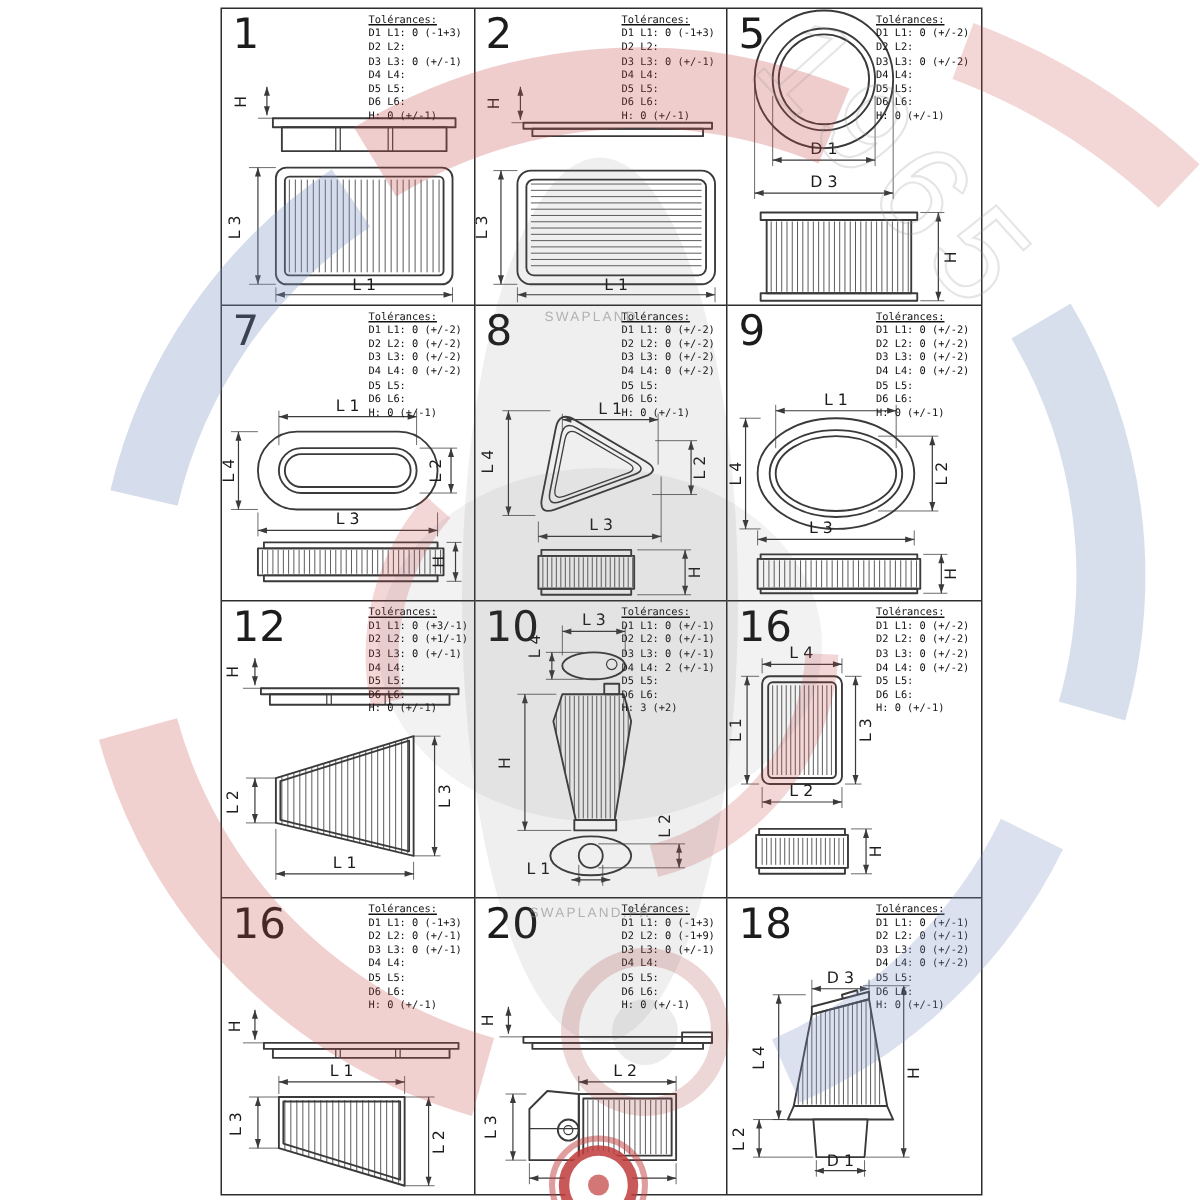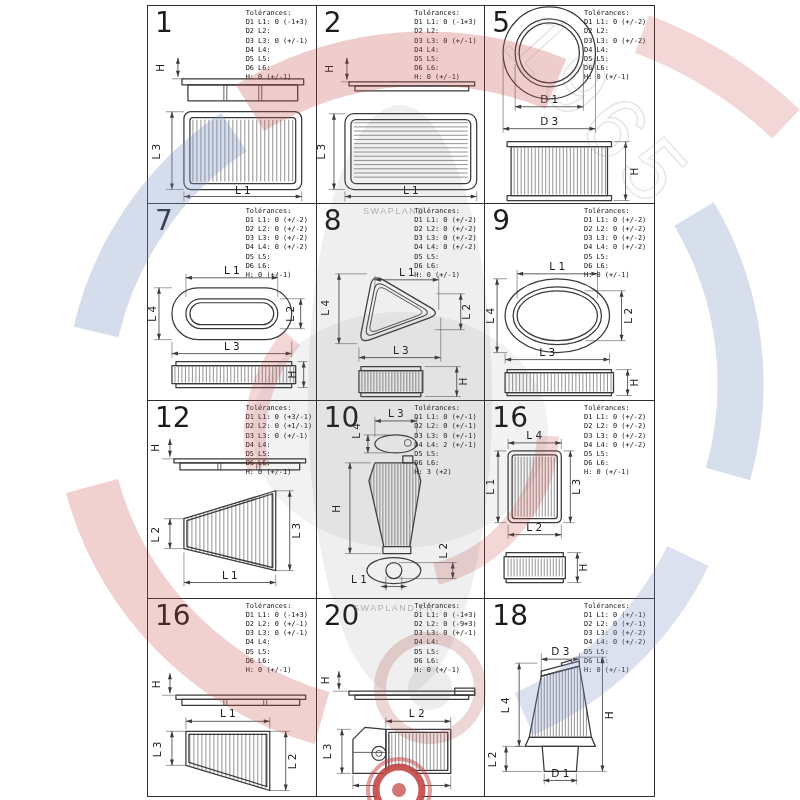--- a/index.html
+++ b/index.html
@@ -7,21 +7,21 @@
         font-family:"DejaVu Sans",sans-serif;}
   .grid{position:absolute;left:147px;top:5px;width:506px;height:790px;
         display:grid;grid-template-columns:repeat(3,1fr);grid-template-rows:repeat(4,1fr);
         border:1.6px solid #2e2e2e;background:#fff;}
   .cell{position:relative;border-right:1px solid #2e2e2e;border-bottom:1px solid #2e2e2e;}
   .cell:nth-child(3n){border-right:none;}
   .cell:nth-child(n+10){border-bottom:none;}
   .num{position:absolute;top:0;left:7px;font-size:28px;line-height:34px;color:#1c1c1c;z-index:2;}
   .tol{position:absolute;top:3px;right:2px;width:68px;z-index:2;
        font-family:"DejaVu Sans Mono",monospace;font-size:6.9px;line-height:9.2px;color:#111;}
-  .tol-title{}
+  .tol-title{text-decoration:underline;}
   svg.draw{position:absolute;inset:0;width:100%;height:100%;z-index:1;}
   .ol{fill:none;stroke:#3a3a3a;stroke-width:1.25;stroke-linejoin:round;}
   .ol2{fill:none;stroke:#3a3a3a;stroke-width:0.8;}
   .cov{fill:#fff;stroke:none;}
   .wht{fill:#fff;stroke:#3a3a3a;stroke-width:1.25;stroke-linejoin:round;}
   line.dim{stroke:#3a3a3a;stroke-width:0.8;}
   line.ext{stroke:#3a3a3a;stroke-width:0.5;}
   g.pl line{stroke:#4a4a4a;stroke-width:0.6;}
   .ah{fill:#3a3a3a;stroke:none;}
   text.dlbl{font-family:"DejaVu Sans",sans-serif;font-size:10.5px;fill:#1c1c1c;}
@@ -862,21 +862,21 @@
           </g>
       </svg>
     </div>
 
     <div class="cell">
       <div class="num">20</div>
       <div class="tol">
         <div class="tol-title">Tolérances:</div>
         <div>
             <div>D1 L1: 0 (-1+3)</div>
-            <div>D2 L2: 0 (-9+3)</div>
+            <div>D2 L2: 0 (-1+9)</div>
             <div>D3 L3: 0 (+/-1)</div>
             <div>D4 L4:</div>
             <div>D5 L5:</div>
             <div>D6 L6:</div>
             <div>H: 0 (+/-1)</div>
           </div>
       </div>
       <svg class="draw" viewBox="0 0 168 197" preserveAspectRatio="none">
         <g>
           <rect class="ol" x="32" y="92" width="126" height="4"></rect>

